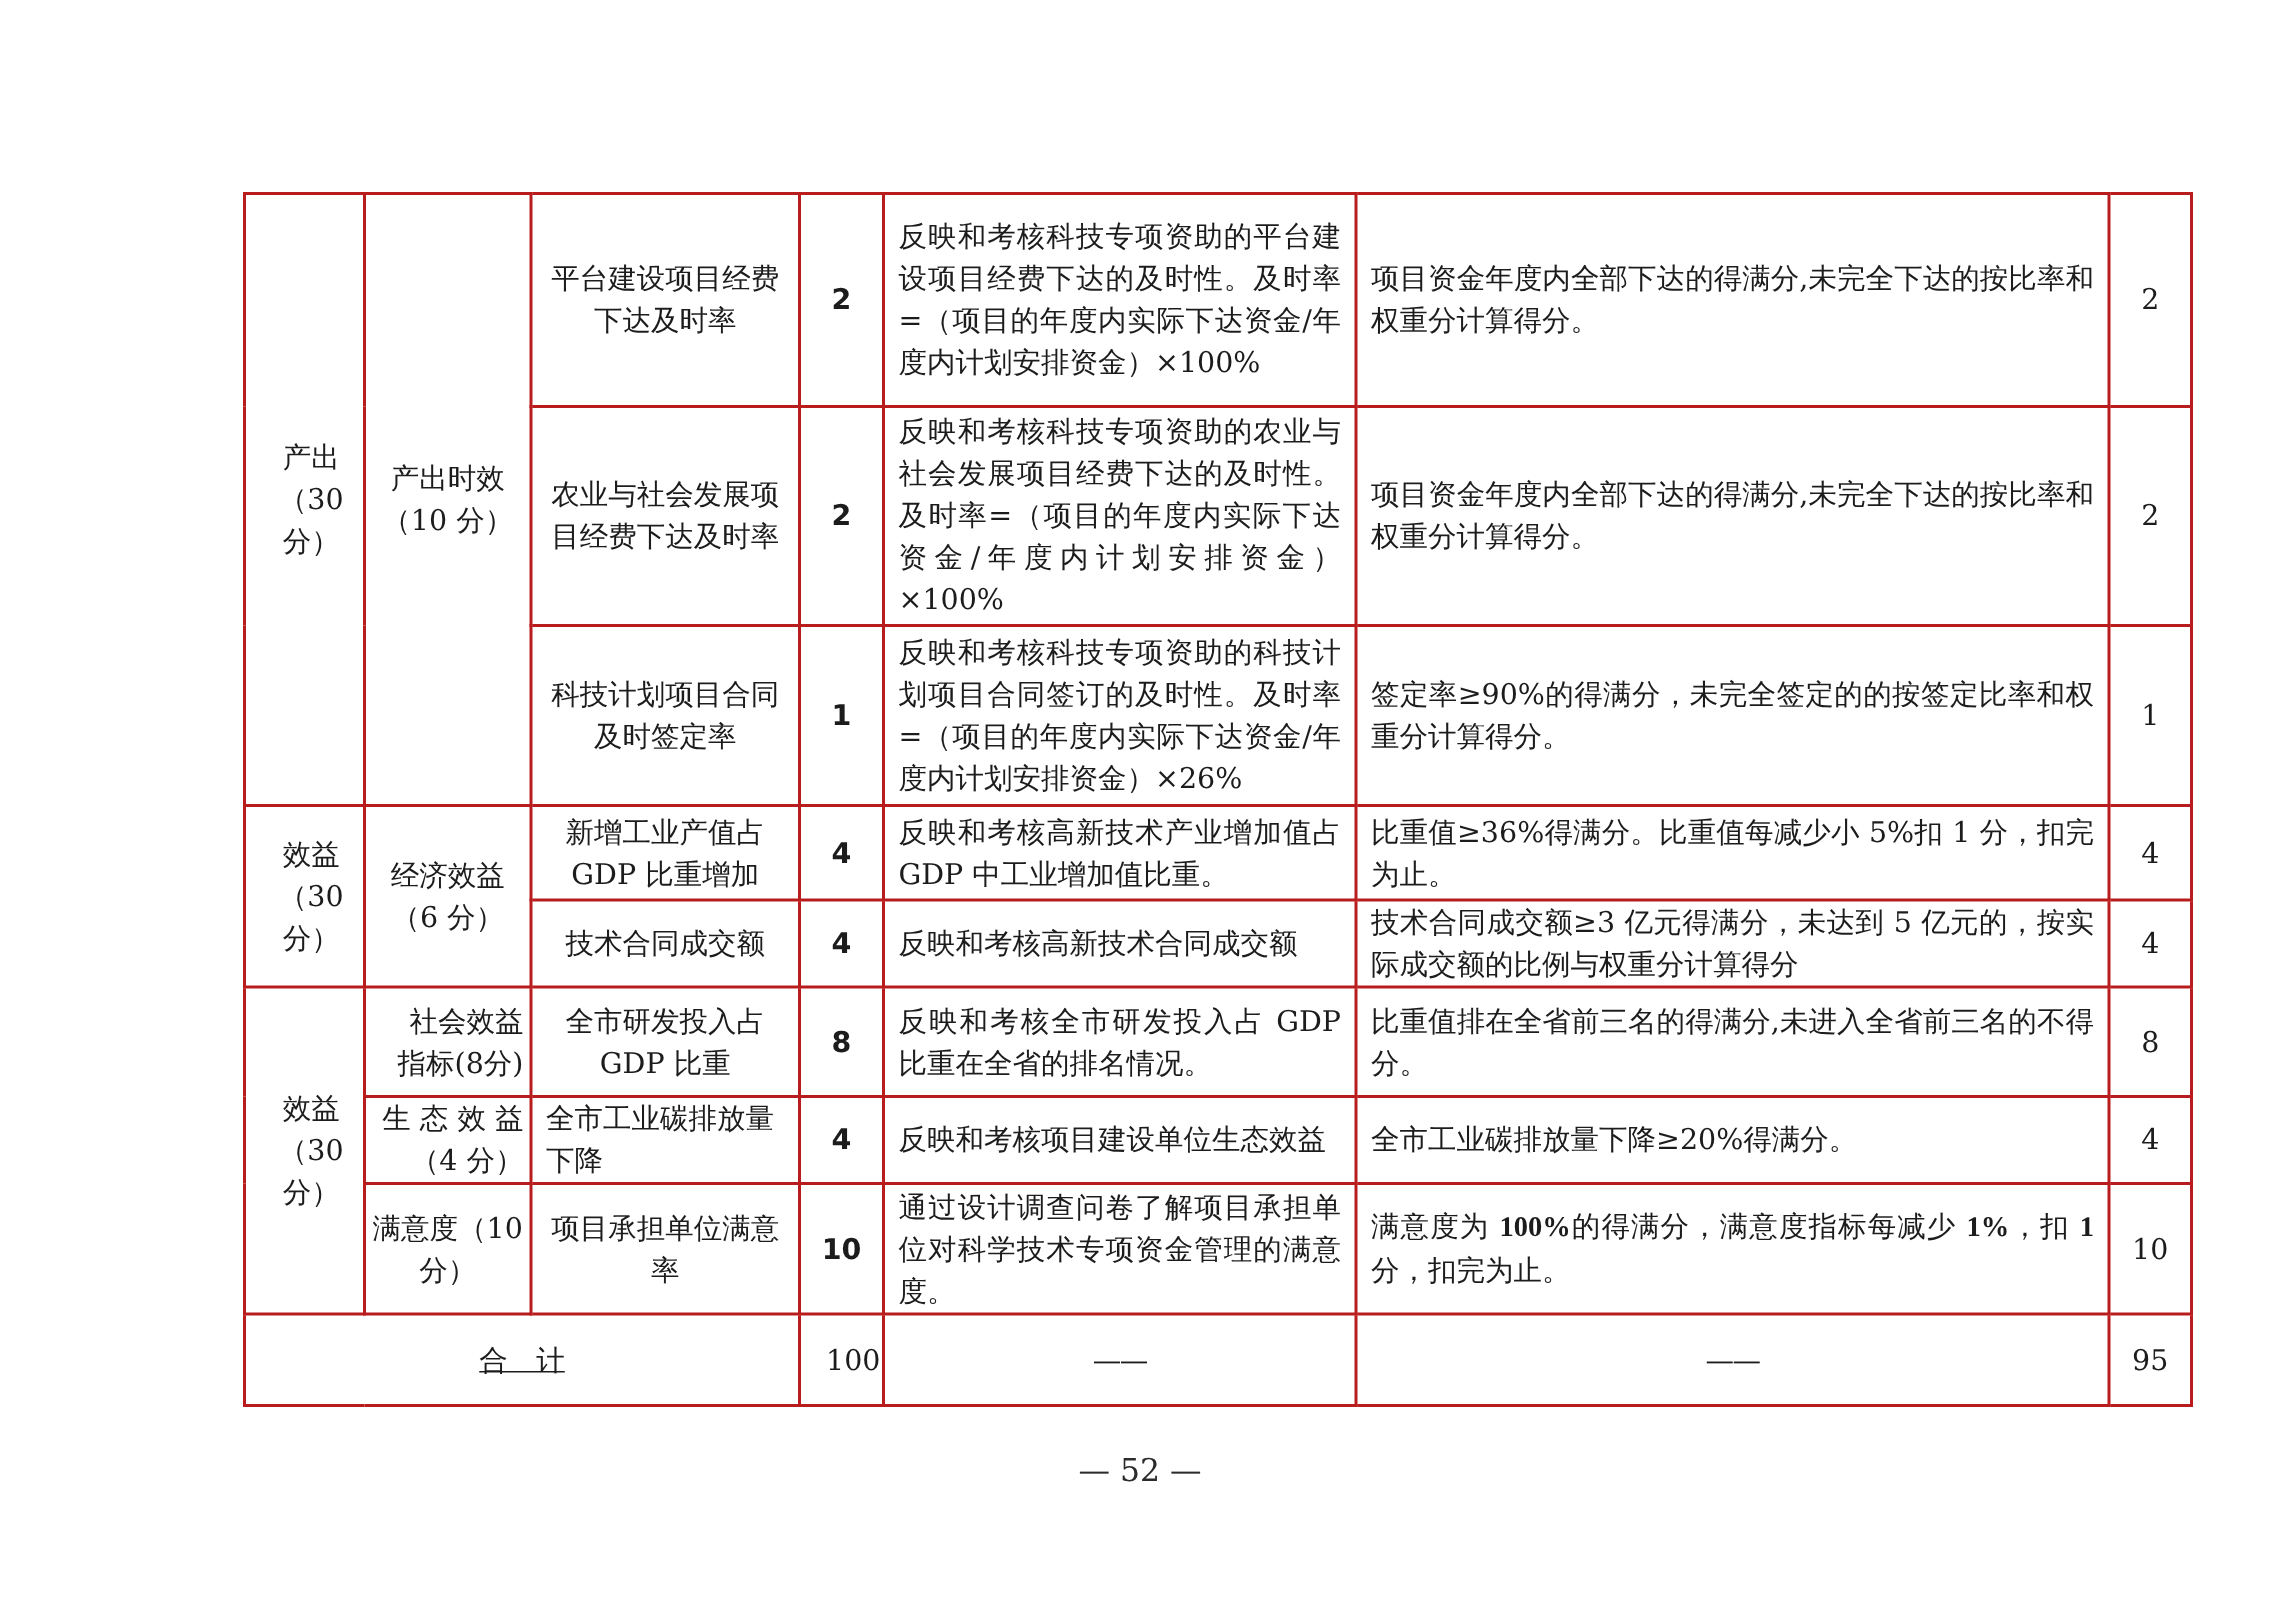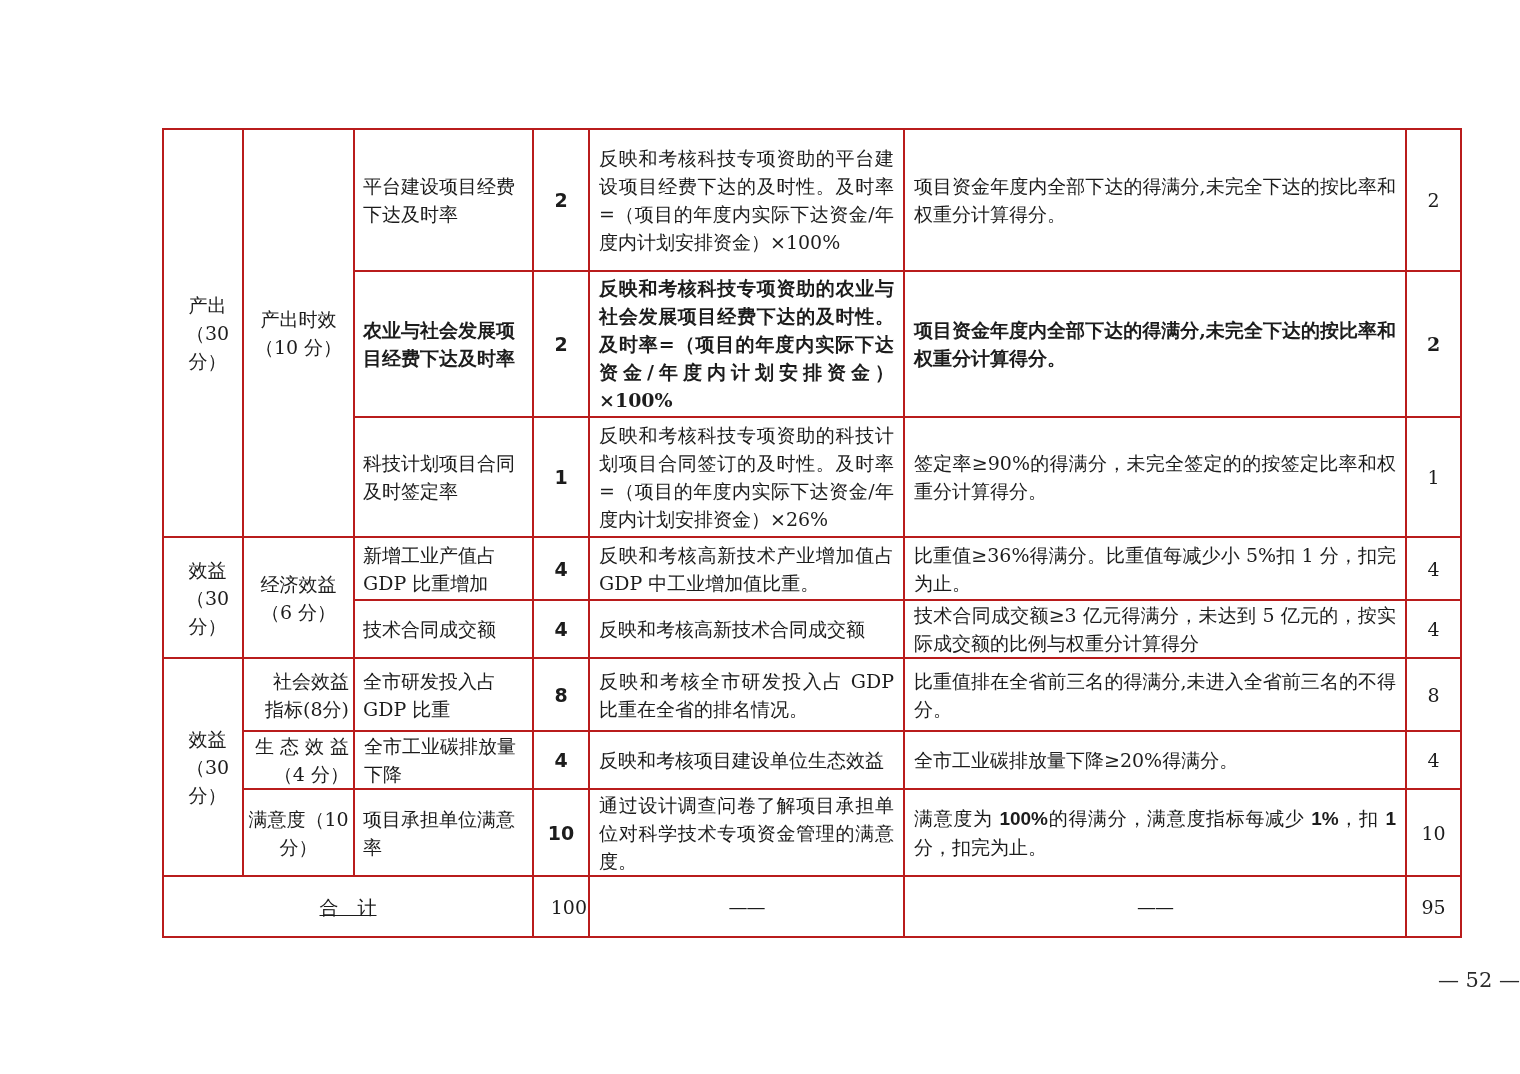--- a/index.html
+++ b/index.html
@@ -29,21 +29,21 @@
   }
   table.eval td {
     border: 2px solid #b91c1c;
     vertical-align: middle;
     font-size: 19px;
     line-height: 28px;
     overflow: hidden;
   }
   
   tr.r1 td { height: 138px; }
-  tr.r2 td { height: 142px; font-weight: bold; }
+  tr.r2 td { height: 142px; }
   tr.r3 td { height: 116px; }
   tr.r4 td { height: 59px; }
   tr.r5 td { height: 53px; }
   tr.r6 td { height: 69px; }
   tr.r7 td { height: 54px; }
   tr.r8 td { height: 83px; }
   tr.r9 td { height: 57px; }
 
   td.cat {
     white-space: pre-line;
@@ -56,21 +56,21 @@
     white-space: pre-line;
     text-align: center;
     padding: 0 4px;
     line-height: 30px;
   }
   td.sub.left {
     text-align: right;
     padding-left: 8px;
   }
   td.name {
-    text-align: left;
+    text-align: center;
     padding: 0 8px;
     line-height: 31px;
   }
   td.name.left {
     text-align: left;
     padding-left: 9px;
   }
   td.wt {
     text-align: center;
     font-family: "DejaVu Sans", "Liberation Sans", sans-serif;
@@ -93,30 +93,30 @@
   td.total-weight {
     text-align: right;
     font-size: 20px;
   }
   td.dash-cell {
     text-align: center;
     font-size: 21px;
     letter-spacing: -1px;
   }
   .emph {
-    font-family: Liberation Sans, sans-serif;
+    font-family: Liberation Serif, serif;
     font-weight: 600;
     font-size: 19px;
   }
   .footer-page-num {
     position: absolute;
     left: 0;
     right: 0;
     top: 968px;
-    text-align: right;
+    text-align: center;
     font-size: 21px;
     color: #2b2b2b;
   }
 </style>
 </head>
 <body>
 
 <div class="page">
   <div class="table-wrap">
     <table class="eval">

